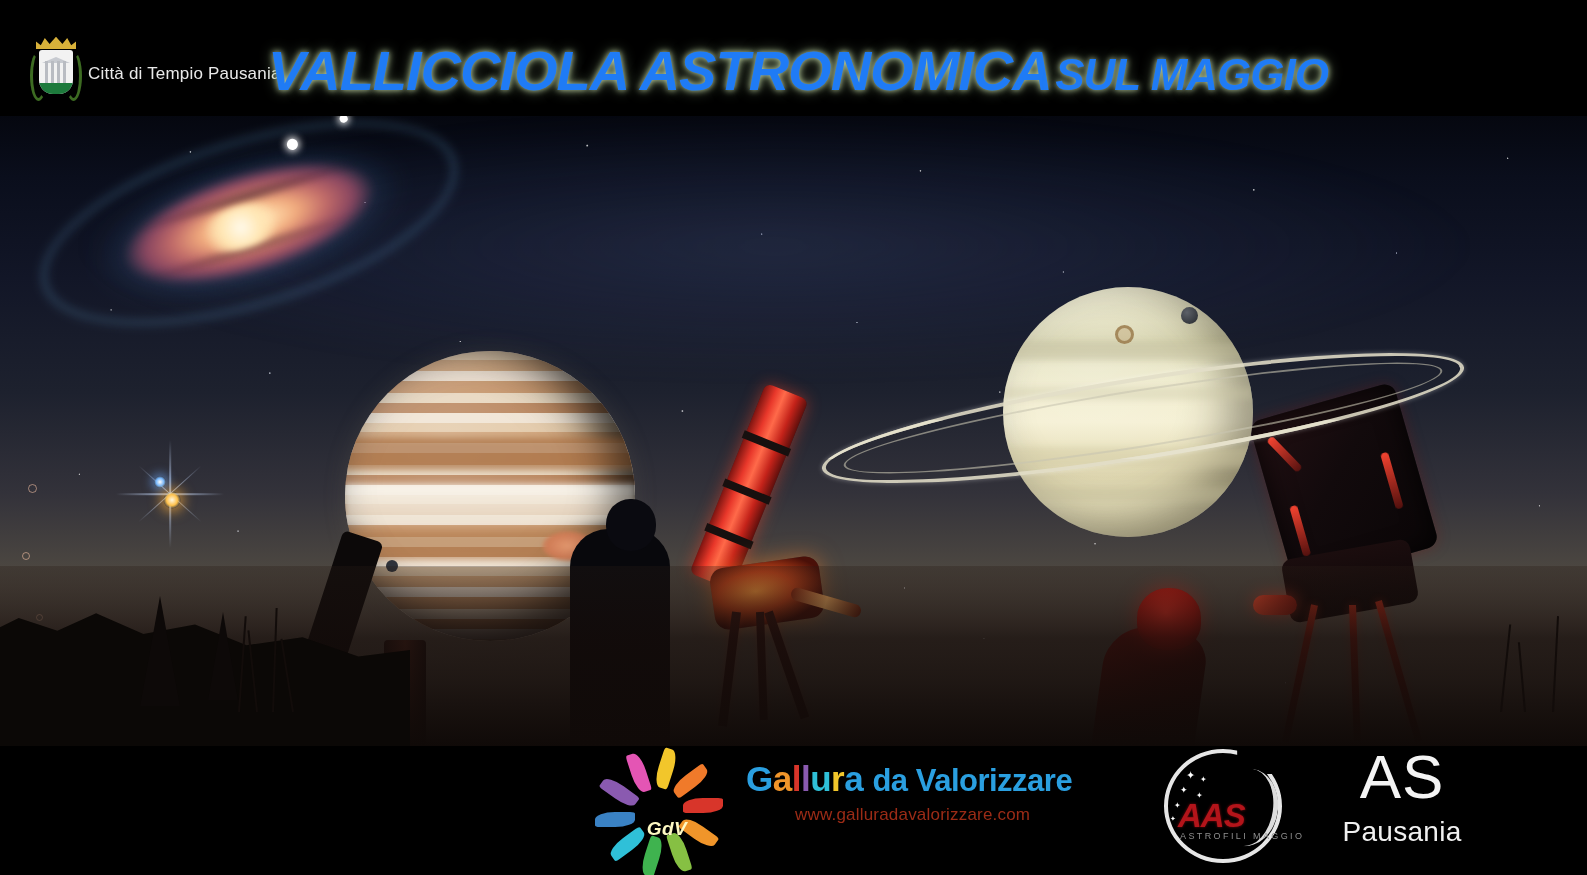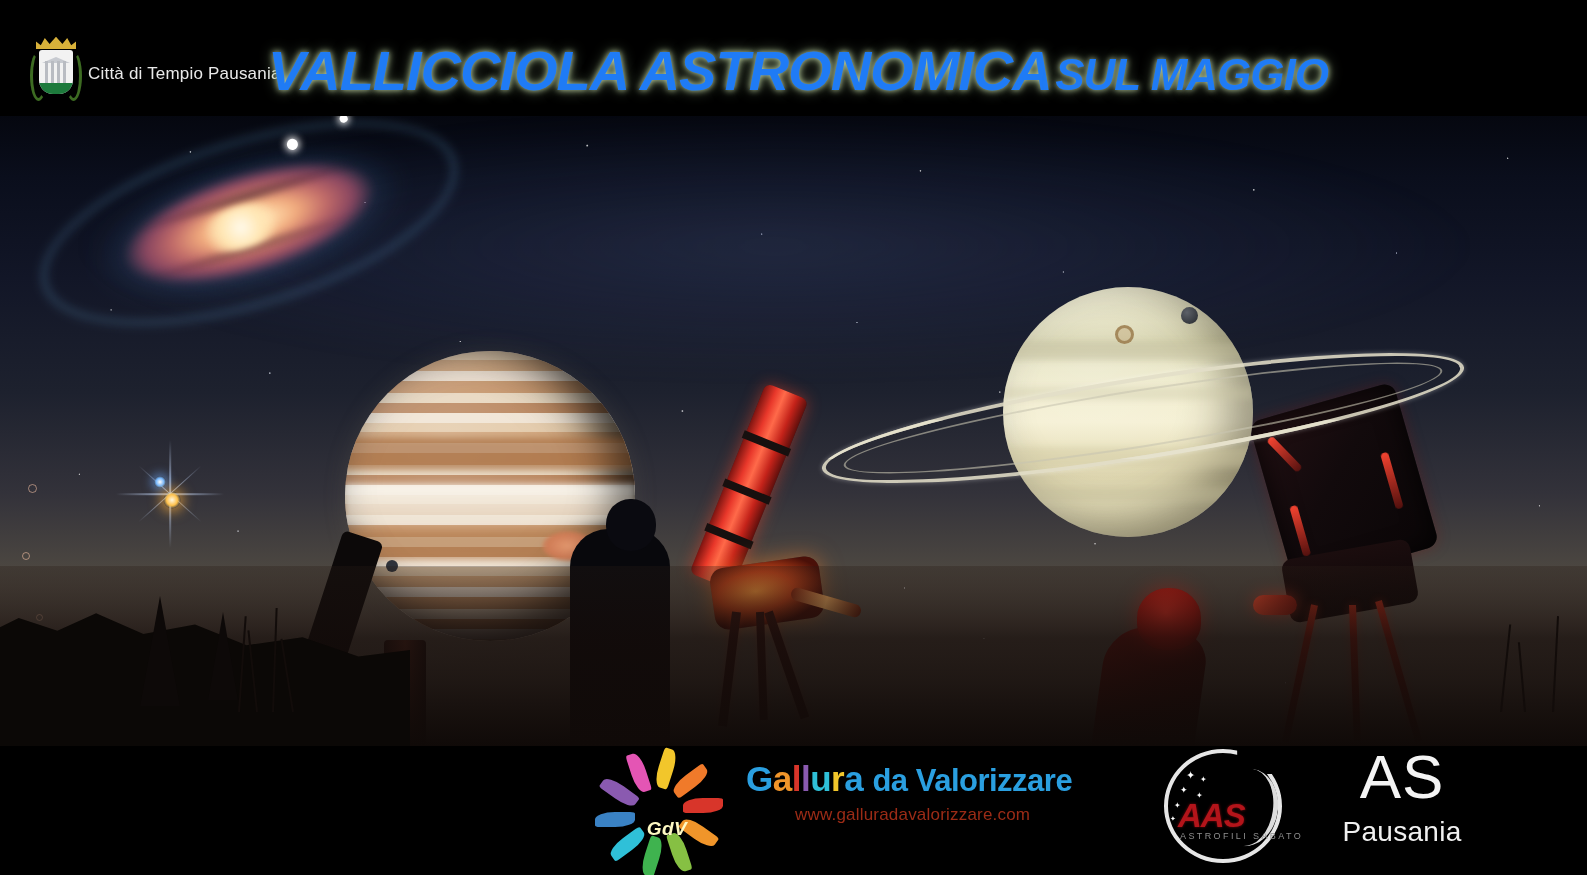--- a/index.html
+++ b/index.html
@@ -724,21 +724,21 @@
   <div class="aas">
     <div class="ring"></div>
     <div class="swoosh"></div>
     <div class="ministar" style="left:46px;top:24px;">✦</div>
     <div class="ministar" style="left:60px;top:30px;font-size:8px;">✦</div>
     <div class="ministar" style="left:40px;top:40px;font-size:9px;">✦</div>
     <div class="ministar" style="left:56px;top:46px;font-size:8px;">✦</div>
     <div class="ministar" style="left:34px;top:56px;font-size:8px;">✦</div>
     <div class="ministar" style="left:30px;top:70px;font-size:7px;">✦</div>
     <div class="aastext">AAS</div>
-    <div class="aassub">ASTROFILI SABATO</div>
+    <div class="aassub">ASTROFILI MAGGIO</div>
   </div>
 
   <div class="as-logo">
     <div class="as-big">AS</div>
     <div class="as-sub">Pausania</div>
   </div>
 
 </div>
 
 </body></html>

